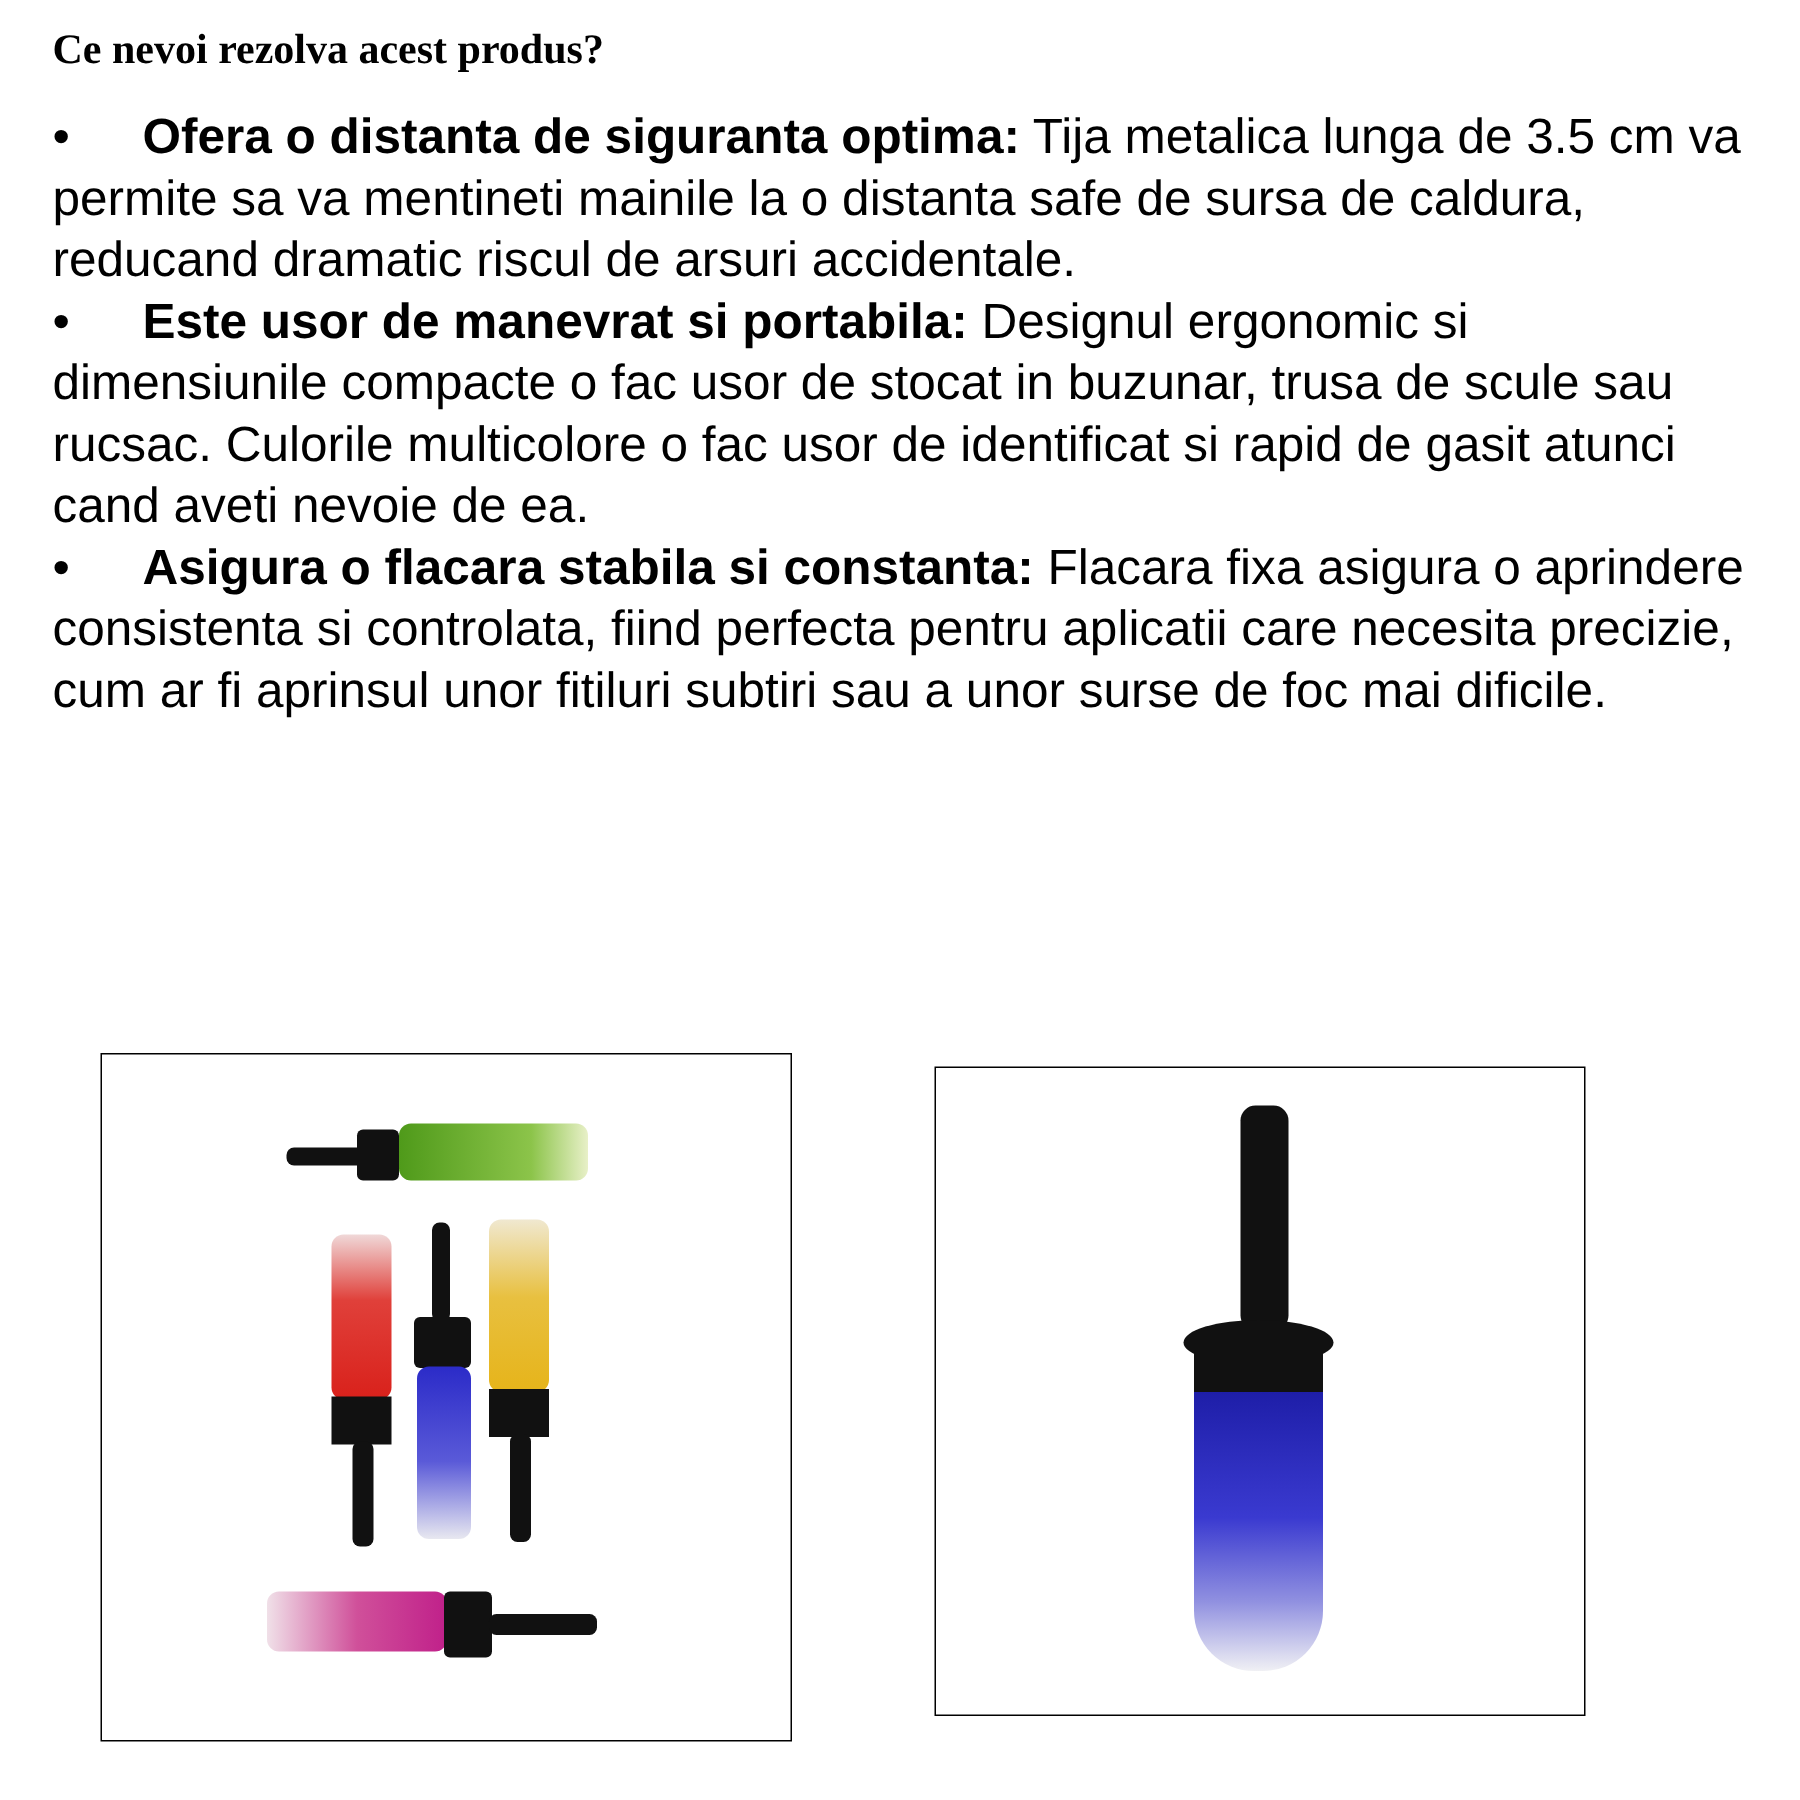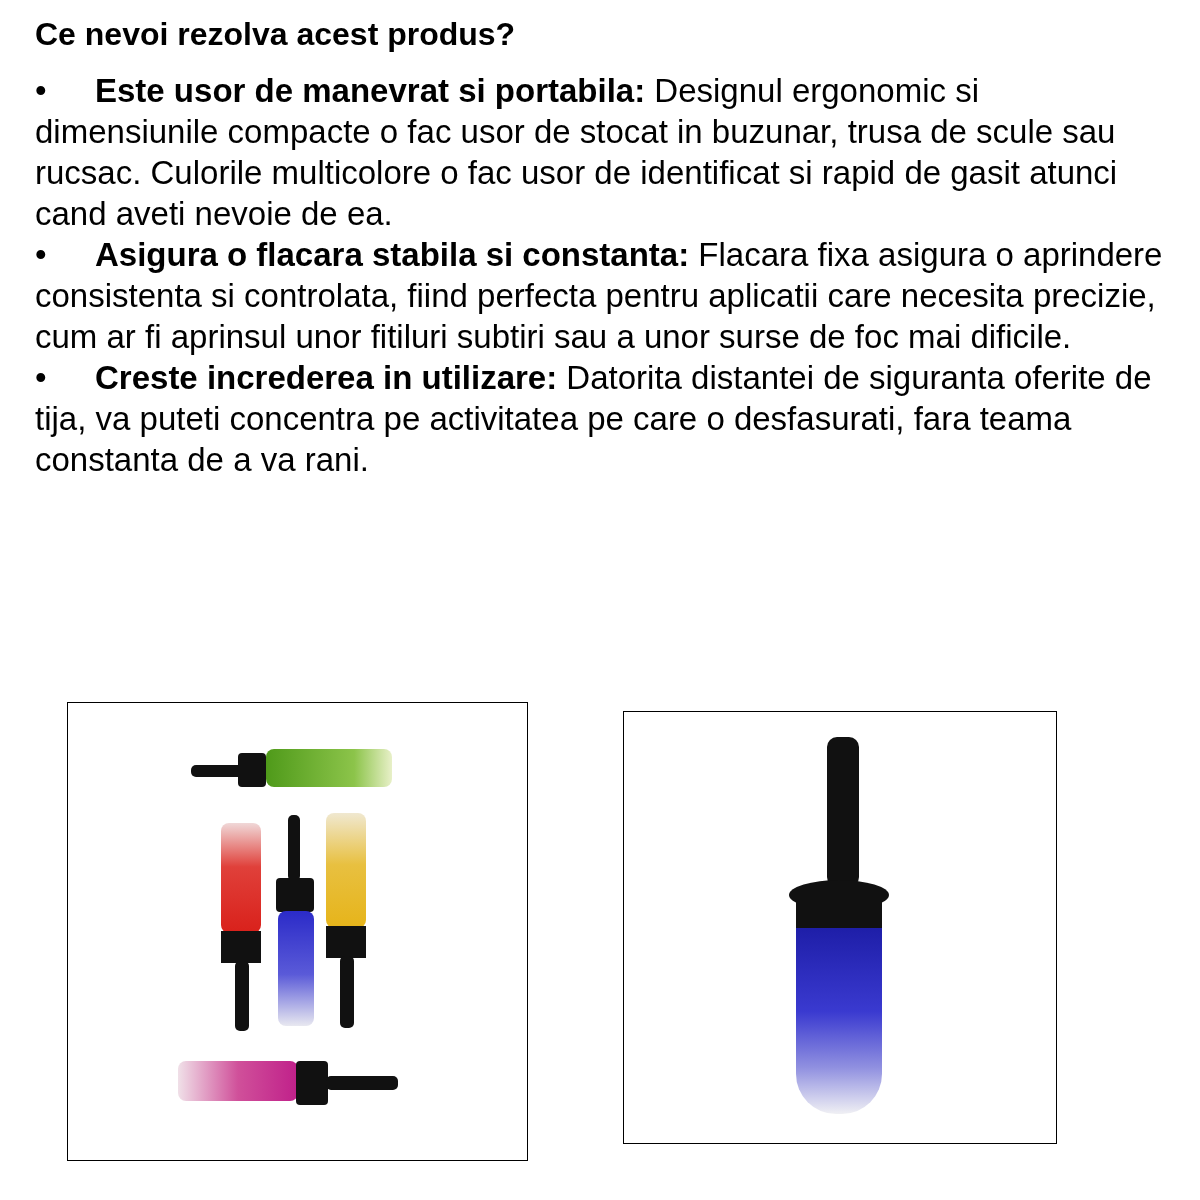--- a/index.html
+++ b/index.html
@@ -1,37 +1,37 @@
 <!DOCTYPE html>
 <html><head>
 <meta charset="utf-8">
 <style>
   html,body{margin:0;padding:0;background:#fff;}
   body{width:1200px;height:1200px;position:relative;overflow:hidden;font-family:"Liberation Sans",sans-serif;color:#000;}
-  .title{position:absolute;left:35px;top:14px;font-size:32px;font-weight:bold;line-height:40px;}
+  .title{position:absolute;left:35px;top:14px;font-size:28px;font-weight:bold;line-height:40px;font-family:Liberation Serif, serif;}
   .content{position:absolute;left:35px;top:70px;width:1130px;font-size:33px;line-height:41px;}
   .item{margin:0;}
   .bullet{display:inline-block;width:60px;}
   .bold{font-weight:bold;}
   .frame{position:absolute;border:1px solid #000;background:#fff;overflow:hidden;}
   .f1{left:67px;top:702px;width:459px;height:457px;}
   .f2{left:623px;top:711px;width:432px;height:431px;}
   .body{position:absolute;border-radius:8px;}
   .cap{position:absolute;background:#111;}
   .rod{position:absolute;background:#111;border-radius:5px;}
 </style>
 </head>
 <body>
 
 <div class="title">Ce nevoi rezolva acest produs?</div>
 
 <div class="content">
+  <p class="item"><span class="bullet">•</span><span class="bold">Ofera o distanta de siguranta optima:</span><span> Tija metalica lunga de 3.5 cm va permite sa va mentineti mainile la o distanta safe de sursa de caldura, reducand dramatic riscul de arsuri accidentale.</span></p>
   <p class="item"><span class="bullet">•</span><span class="bold">Este usor de manevrat si portabila:</span><span> Designul ergonomic si dimensiunile compacte o fac usor de stocat in buzunar, trusa de scule sau rucsac. Culorile multicolore o fac usor de identificat si rapid de gasit atunci cand aveti nevoie de ea.</span></p>
   <p class="item"><span class="bullet">•</span><span class="bold">Asigura o flacara stabila si constanta:</span><span> Flacara fixa asigura o aprindere consistenta si controlata, fiind perfecta pentru aplicatii care necesita precizie, cum ar fi aprinsul unor fitiluri subtiri sau a unor surse de foc mai dificile.</span></p>
-  <p class="item"><span class="bullet">•</span><span class="bold">Creste increderea in utilizare:</span><span> Datorita distantei de siguranta oferite de tija, va puteti concentra pe activitatea pe care o desfasurati, fara teama constanta de a va rani.</span></p>
 </div>
 
 <div class="frame f1" title="five multicolor lighters: green, red, blue, yellow, pink">
 
   <div class="rod" style="left:123px;top:62px;width:60px;height:12px;"></div>
   <div class="cap" style="left:170px;top:50px;width:28px;height:34px;border-radius:4px;"></div>
   <div class="body" style="left:198px;top:46px;width:126px;height:38px;background:linear-gradient(90deg,#4f9a1a,#8cc44a 70%,#e8f0c8);"></div>
 
   <div class="body" style="left:153px;top:120px;width:40px;height:110px;background:linear-gradient(180deg,#f0d8d8,#e0403a 40%,#d9211b);"></div>
   <div class="cap" style="left:153px;top:228px;width:40px;height:32px;"></div>

